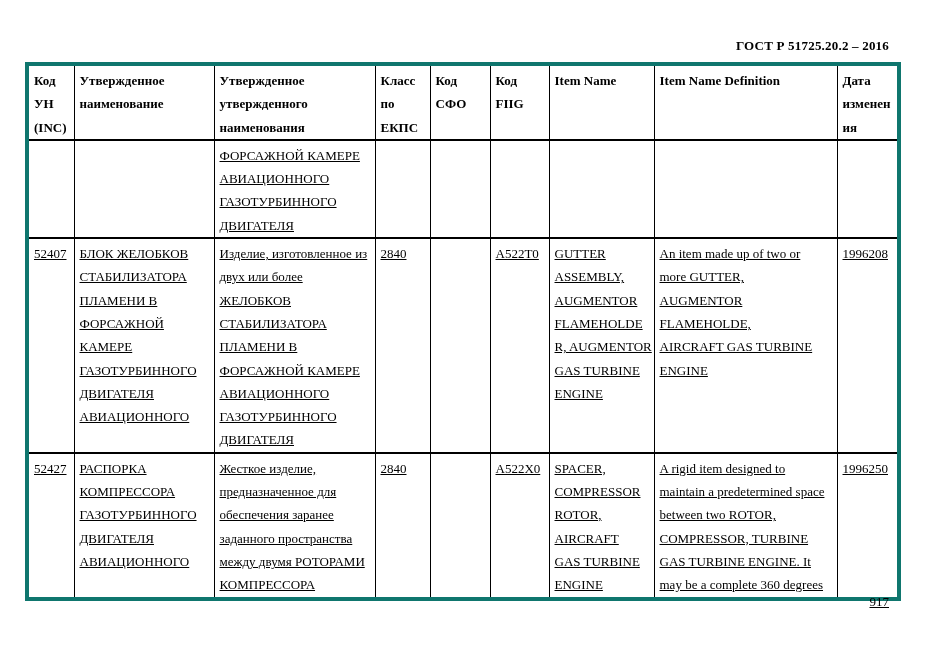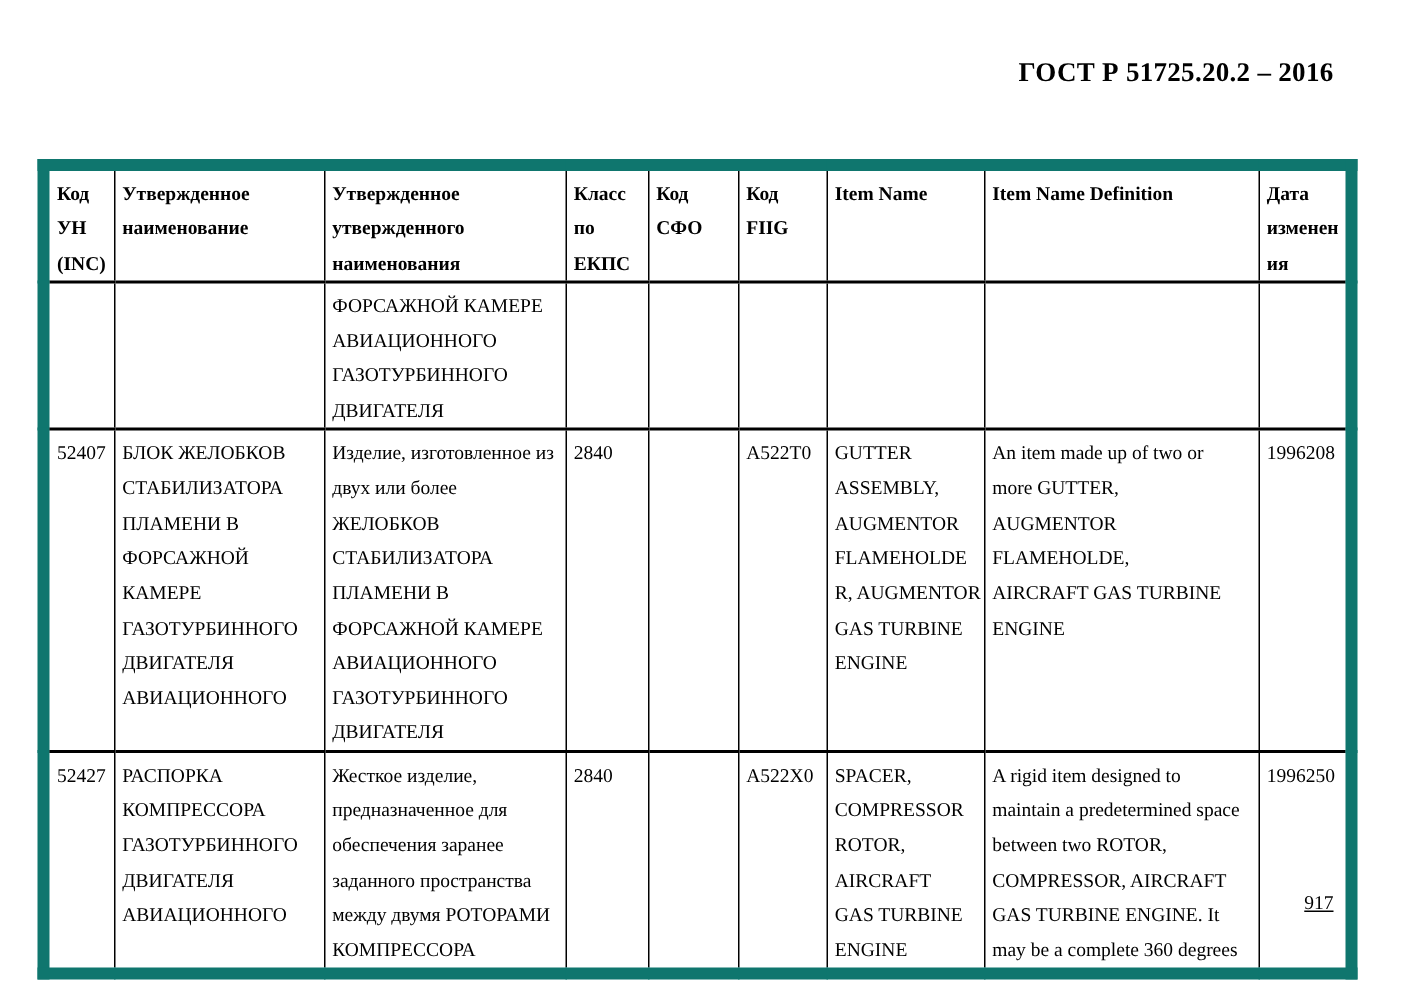--- a/index.html
+++ b/index.html
@@ -9,54 +9,53 @@
     height: 661px;
     background: #ffffff;
     font-family: "Liberation Serif", "DejaVu Serif", serif;
     color: #000;
     overflow: hidden;
   }
   .doc-header {
     position: absolute;
     top: 38px;
     right: 46px;
-    font-size: 18px;
+    font-size: 13px;
     font-weight: bold;
     letter-spacing: 0.2px;
   }
   .page-number {
     position: absolute;
     top: 594px;
     right: 46px;
     font-size: 13px;
     text-decoration: underline;
   }
   table.catalog {
     position: absolute;
     left: 25px;
     top: 62px;
     width: 872px;
     border-collapse: collapse;
     table-layout: fixed;
-    border: 8px solid #0f766e;
-    margin-top: 44px;
+    border: 4px solid #0f766e;
   }
   table.catalog th,
   table.catalog td {
     border: solid #000;
     border-width: 2px 1px;
     vertical-align: top;
     padding: 3px 3px 0 5px;
     font-size: 13px;
     line-height: 23.3px;
     text-align: left;
     overflow: hidden;
   }
   table.catalog th { font-weight: bold; }
-  table.catalog td { font-weight: normal; }
+  table.catalog td { font-weight: normal; text-decoration: underline; }
   .ln { white-space: nowrap; }
 </style>
 </head>
 <body>
 
 <div class="page">
 
   <div class="doc-header">ГОСТ Р 51725.20.2 – 2016</div>
 
   <table class="catalog">
@@ -214,21 +213,21 @@
             <div class="ln">COMPRESSOR</div>
             <div class="ln">ROTOR,</div>
             <div class="ln">AIRCRAFT</div>
             <div class="ln">GAS TURBINE</div>
             <div class="ln">ENGINE</div>
           </td>
           <td>
             <div class="ln">A rigid item designed to</div>
             <div class="ln">maintain a predetermined space</div>
             <div class="ln">between two ROTOR,</div>
-            <div class="ln">COMPRESSOR, AIRCRAFT</div>
+            <div class="ln">COMPRESSOR, TURBINE</div>
             <div class="ln">GAS TURBINE ENGINE. It</div>
             <div class="ln">may be a complete 360 degrees</div>
           </td>
           <td>
             <div class="ln">1996250</div>
           </td>
         </tr>
       </tbody>
   </table>
 

